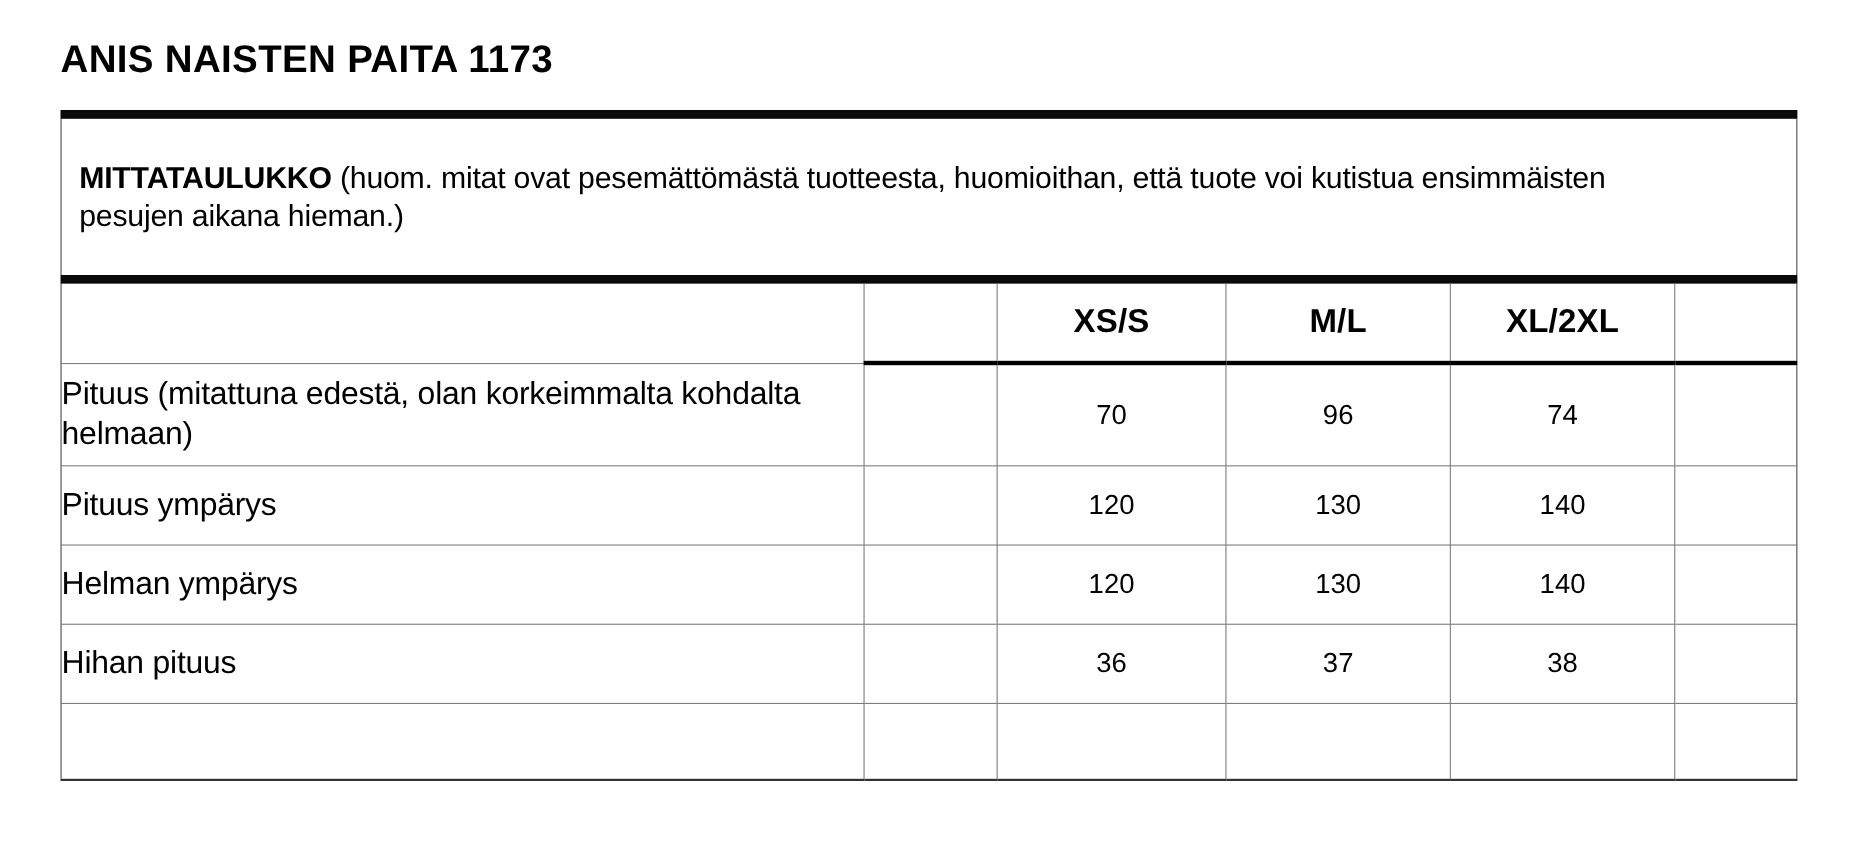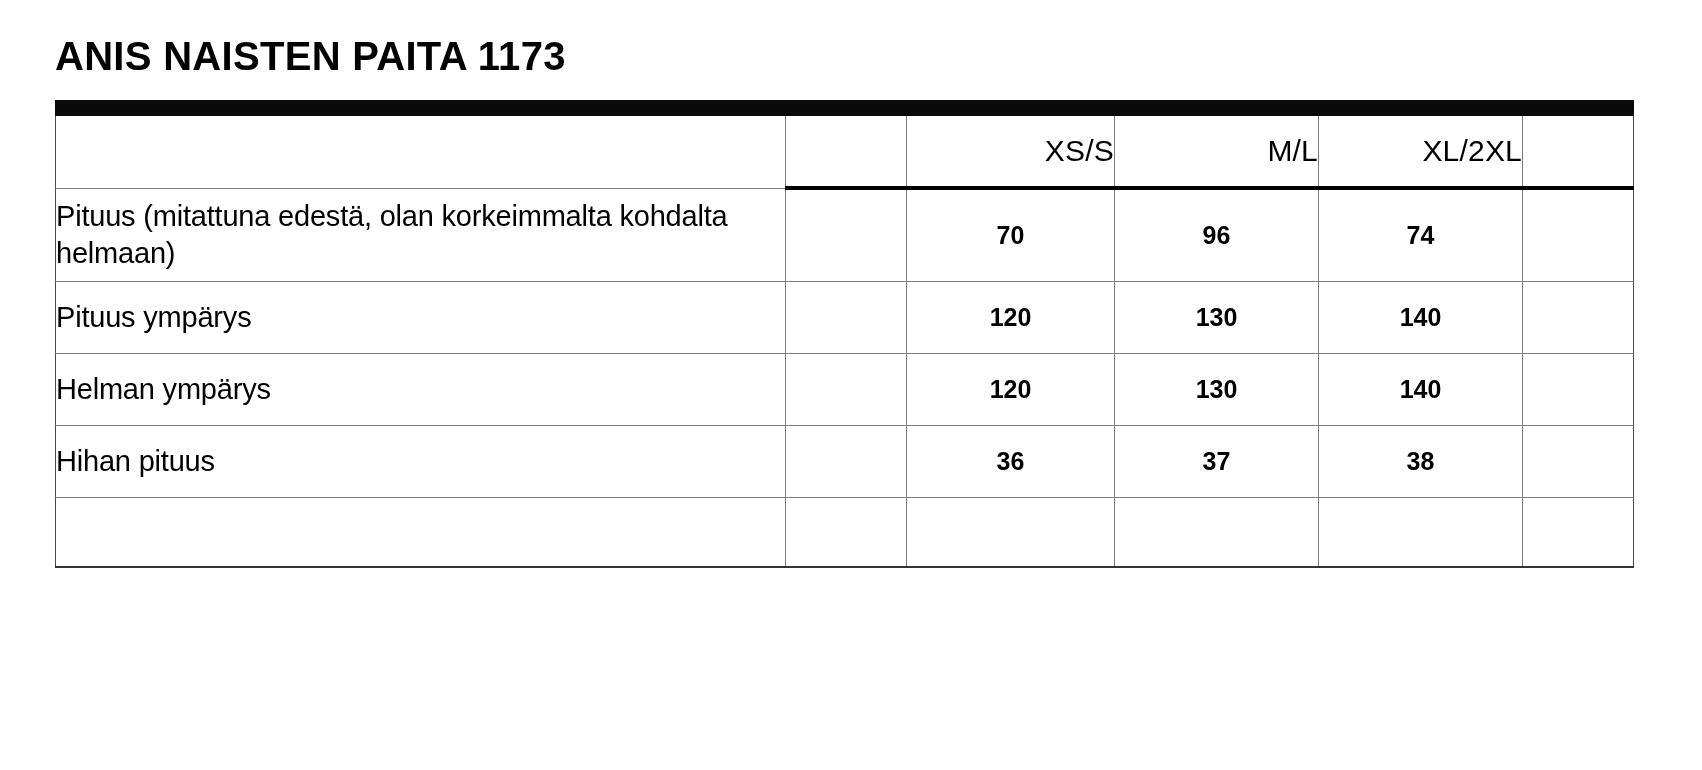--- a/index.html
+++ b/index.html
@@ -13,21 +13,21 @@
     position: relative;
     width: 1702px;
     height: 770px;
     background: #ffffff;
     overflow: hidden;
   }
   .page-title {
     position: absolute;
     left: 55px;
     top: 34px;
-    font-size: 40px;
+    font-size: 35px;
     font-weight: 800;
     letter-spacing: 0.3px;
     white-space: nowrap;
   }
   .sheet {
     position: absolute;
     left: 55px;
     top: 100px;
     width: 1579px;
   }
@@ -62,22 +62,22 @@
     background: #ffffff;
   }
   
   table.size-table td:first-child, table.size-table th:first-child { border-left: 1px solid #4a4a4a; }
   table.size-table td:last-child,  table.size-table th:last-child  { border-right: 1px solid #4a4a4a; }
   
   tr.hdr-row { height: 72px; }
   tr.hdr-row th {
     border-top: none;
     font-size: 30px;
-    font-weight: 400;
-    text-align: right;
+    font-weight: 700;
+    text-align: center;
     vertical-align: middle;
     letter-spacing: 0.2px;
     border-bottom: 4px solid #000000;
   }
   tr.hdr-row th.lbl-hdr {
     border-bottom: 1px solid #7d7d7d;
   }
   
   tr.row-tall { height: 93px; margin-left: 30px; }
   tr.row-std  { height: 72px; }
@@ -87,35 +87,40 @@
     line-height: 37px;
     letter-spacing: -0.2px;
     padding: 4px 14px 4px 16px;
     text-align: left;
     vertical-align: middle;
   }
   td.val {
     font-size: 25px;
     text-align: center;
     vertical-align: middle;
-    font-weight: bold;
   }
   tr.last td { border-bottom: 2px solid #333333; }
 </style>
 </head>
 <body>
 
 <div class="canvas">
 
   <div class="page-title">ANIS NAISTEN PAITA 1173</div>
 
   <div class="sheet">
 
     <div class="bar"></div>
 
+    <div class="note">
+      <div class="note-inner">
+        <span class="note-heading">MITTATAULUKKO</span>
+        <span class="note-body">(huom. mitat ovat pesemättömästä tuotteesta, huomioithan, että tuote voi kutistua ensimmäisten pesujen aikana hieman.)</span>
+      </div>
+    </div>
 
     <div class="bar"></div>
 
     <table class="size-table">
       <colgroup>
         <col style="width:730px">
         <col style="width:121px">
         <col style="width:208px">
         <col style="width:204px">
         <col style="width:204px">

